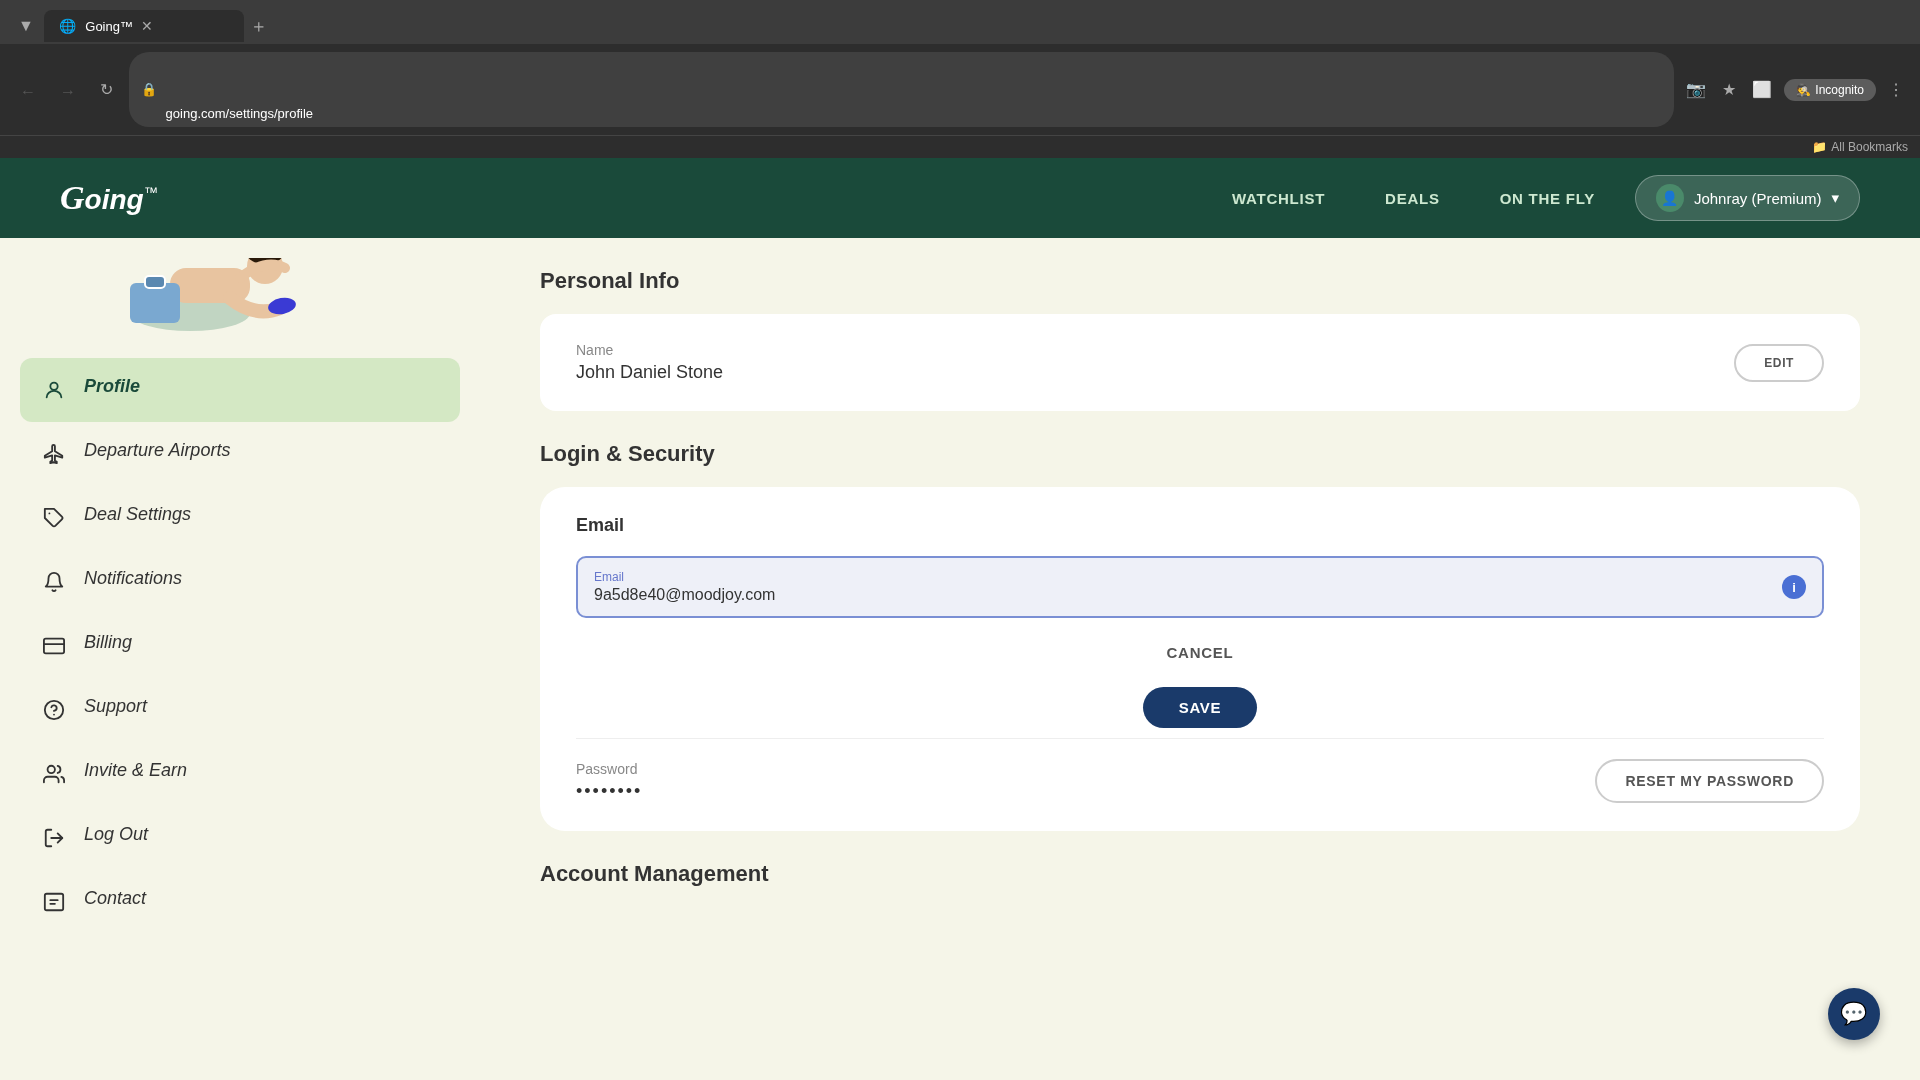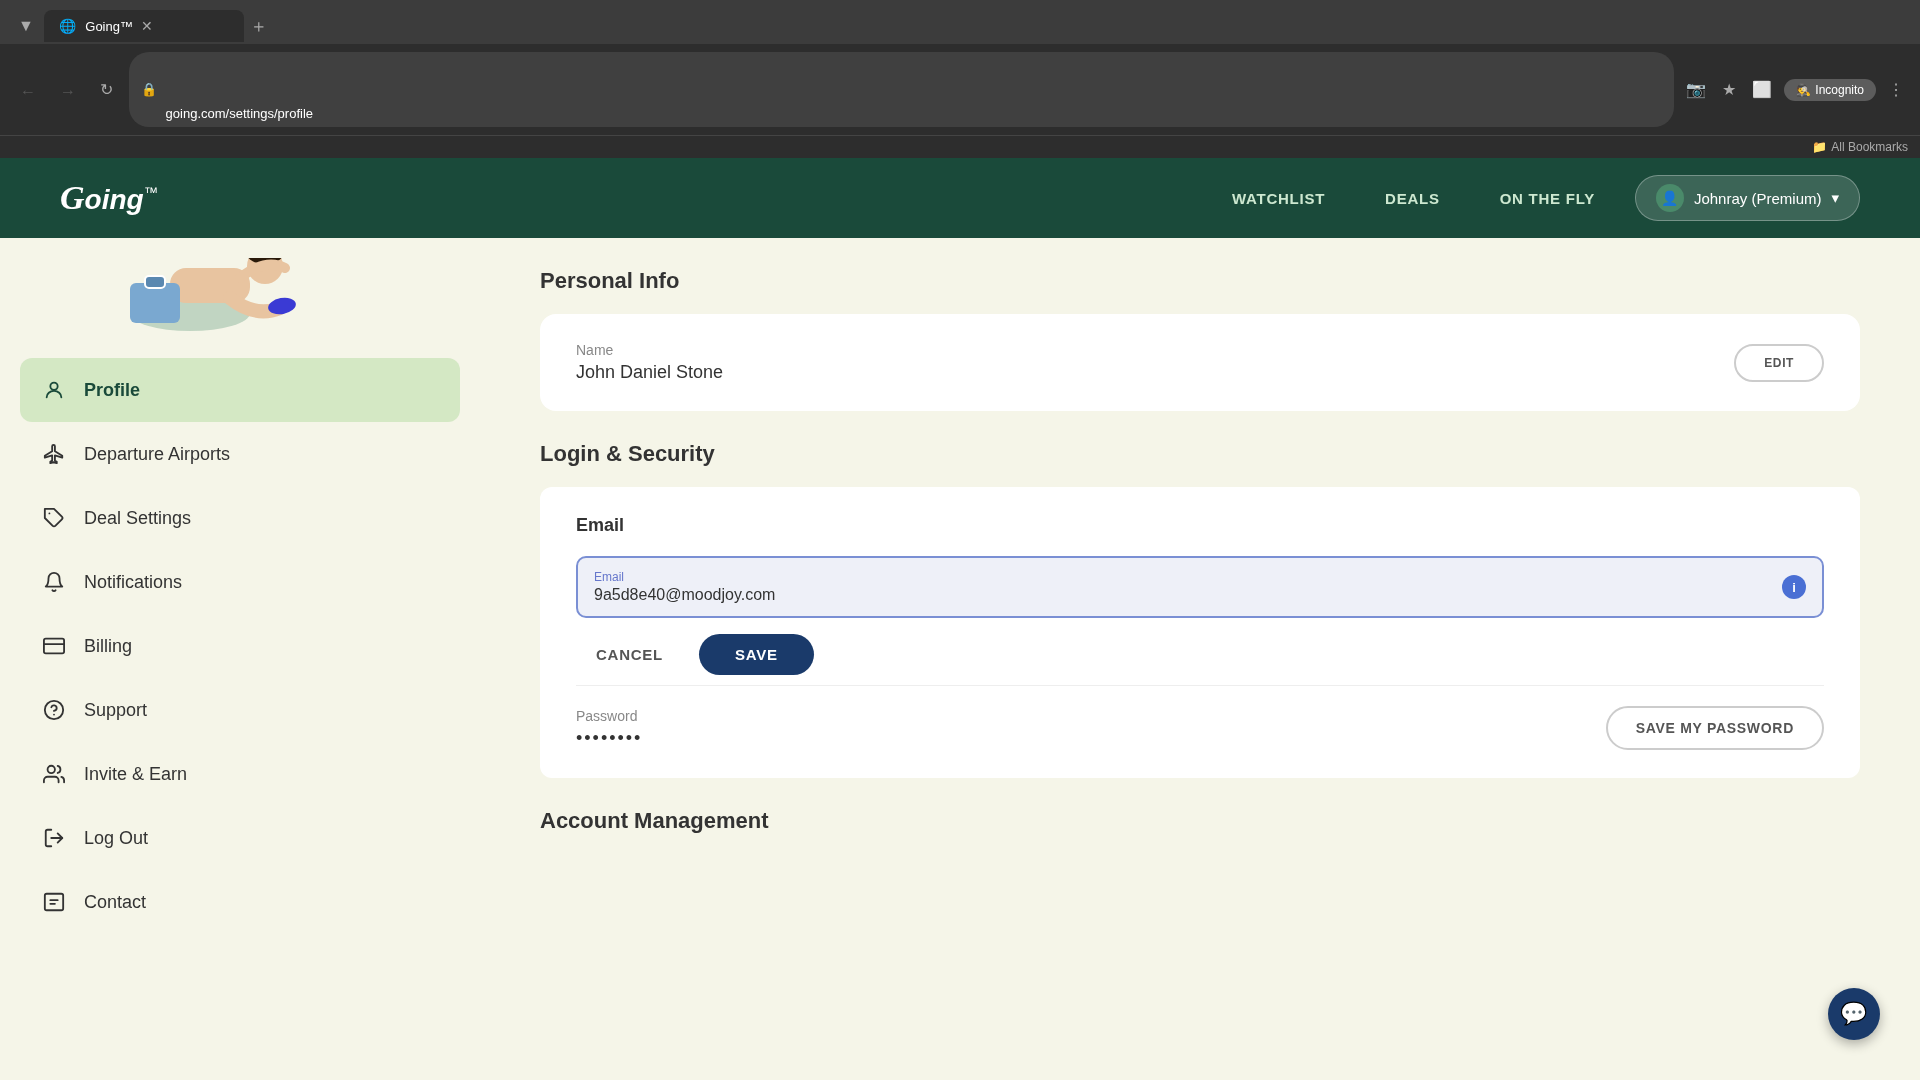--- a/index.html
+++ b/index.html
@@ -31,47 +31,47 @@
     .nav-link { color: #cde8d0; text-decoration: none; font-size: 15px; font-weight: 600; letter-spacing: 0.05em; }
     .user-btn { background: rgba(255,255,255,0.15); border: 1px solid rgba(255,255,255,0.3); border-radius: 24px; padding: 8px 20px; color: #fff; display: flex; align-items: center; gap: 10px; cursor: pointer; font-size: 15px; }
     .user-icon { width: 28px; height: 28px; background: #4a8a6a; border-radius: 50%; display: flex; align-items: center; justify-content: center; color: #fff; font-size: 14px; }
 
     
     .main-layout { display: flex; min-height: calc(1080px - 140px); background: #f5f5e8; }
 
     
     .sidebar { width: 480px; background: #f5f5e8; padding: 20px 0; position: relative; flex-shrink: 0; }
     .sidebar-nav { margin-top: 20px; }
-    .sidebar-item { display: flex; align-items: center; gap: 16px; padding: 18px 40px; cursor: pointer; font-size: 18px; color: #333; font-weight: 500; }
+    .sidebar-item { display: flex; gap: 16px; padding: 18px 40px; cursor: pointer; font-size: 18px; color: #333; font-weight: 500; font-style: italic; }
     .sidebar-item.active { background: #d4e8c4; border-radius: 12px; margin: 0 20px; padding: 18px 20px; color: #1a4a3a; font-weight: 600; }
     .sidebar-icon { width: 28px; height: 28px; display: flex; align-items: center; justify-content: center; flex-shrink: 0; }
 
     
     .content-area { flex: 1; padding: 0 60px 40px; }
     .section-title { font-size: 22px; font-weight: 600; color: #333; margin: 30px 0 20px; }
 
     
     .card { background: #fff; border-radius: 16px; padding: 28px 36px; margin-bottom: 20px; }
     .card-row { display: flex; align-items: center; justify-content: space-between; }
     .field-label { font-size: 14px; color: #888; margin-bottom: 4px; }
     .field-value { font-size: 18px; color: #333; font-weight: 400; }
 
     .edit-btn { background: none; border: 2px solid #ccc; border-radius: 20px; padding: 10px 28px; font-size: 12px; color: #555; cursor: pointer; font-weight: 700; letter-spacing: 0.05em; }
 
     
-    .login-security-card { background: #fff; border-radius: 12px; padding: 28px 36px; margin-bottom: 8px; }
+    .login-security-card { background: #fff; border-radius: 25px; padding: 28px 36px; margin-bottom: 8px; }
     .subsection-title { font-size: 18px; font-weight: 600; color: #333; margin-bottom: 20px; }
 
     .email-input-wrapper { background: #eef0f8; border: 2px solid #7a8fd4; border-radius: 10px; padding: 12px 16px; display: flex; align-items: center; }
     .email-input-container { width: 100%; position: relative; }
     .email-input-label { font-size: 12px; color: #6677cc; margin-bottom: 2px; }
     .email-input { width: 100%; background: none; border: none; outline: none; font-size: 16px; color: #333; }
     .email-info-icon { width: 24px; height: 24px; background: #4a6fd4; border-radius: 50%; display: flex; align-items: center; justify-content: center; color: #fff; font-size: 13px; font-weight: bold; flex-shrink: 0; margin-left: 10px; }
 
-    .email-actions { display: flex; justify-content: flex-start; gap: 16px; margin-top: 16px; align-items: center; }
+    .email-actions { display: flex; justify-content: center; gap: 16px; margin-top: 16px; align-items: center; flex-direction: column; }
     .cancel-btn { background: none; border: none; font-size: 15px; color: #555; cursor: pointer; font-weight: 600; letter-spacing: 0.05em; padding: 10px 20px; }
     .save-btn { background: #1a3a6a; color: #fff; border: none; border-radius: 24px; padding: 12px 36px; font-size: 15px; cursor: pointer; font-weight: 600; letter-spacing: 0.05em; }
 
     
     .password-section { display: flex; align-items: center; justify-content: space-between; padding-top: 20px; border-top: 1px solid #eee; margin-top: 10px; }
     .password-dots { font-size: 18px; color: #333; letter-spacing: 2px; margin-top: 4px; }
     .reset-btn { background: none; border: 2px solid #ccc; border-radius: 24px; padding: 12px 28px; font-size: 14px; color: #555; cursor: pointer; font-weight: 600; letter-spacing: 0.05em; }
 
     
     .account-mgmt-title { font-size: 22px; font-weight: 600; color: #333; margin-top: 30px; }
@@ -299,21 +299,21 @@
       <div class="email-actions">
         <button class="cancel-btn">CANCEL</button>
         <button class="save-btn">SAVE</button>
       </div>
 
       <div class="password-section">
         <div>
           <div class="field-label">Password</div>
           <div class="password-dots">••••••••</div>
         </div>
-        <button class="reset-btn">SAVE MY PASSWORD</button>
+        <button class="reset-btn">RESET MY PASSWORD</button>
       </div>
 
     </div>
 
     <div class="account-mgmt-title">Account Management</div>
 
   </div>
 </div>
 
 <div class="chat-btn">

